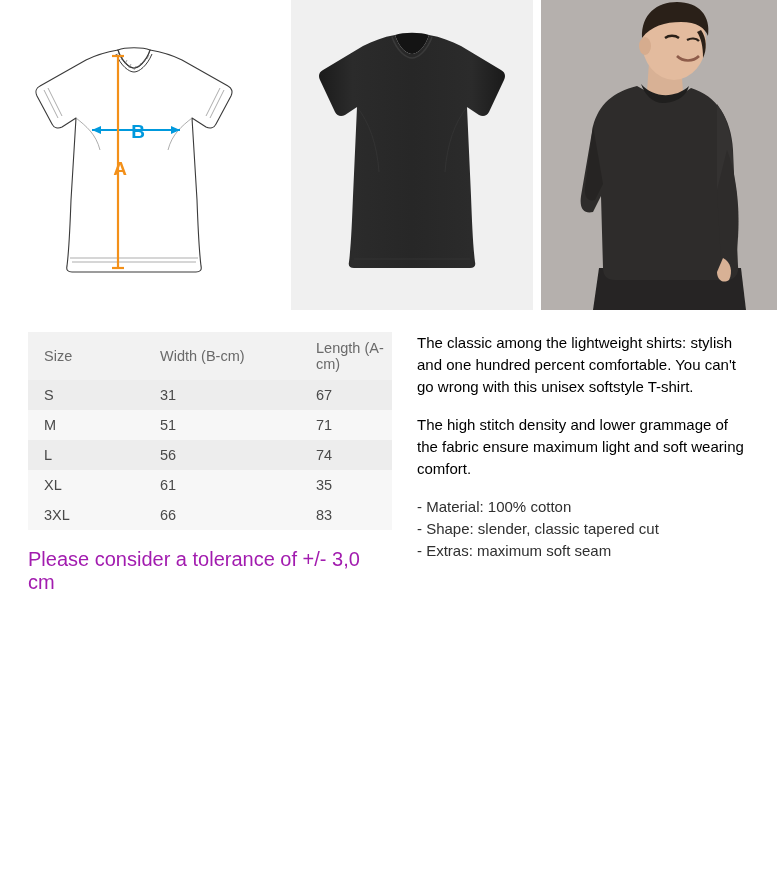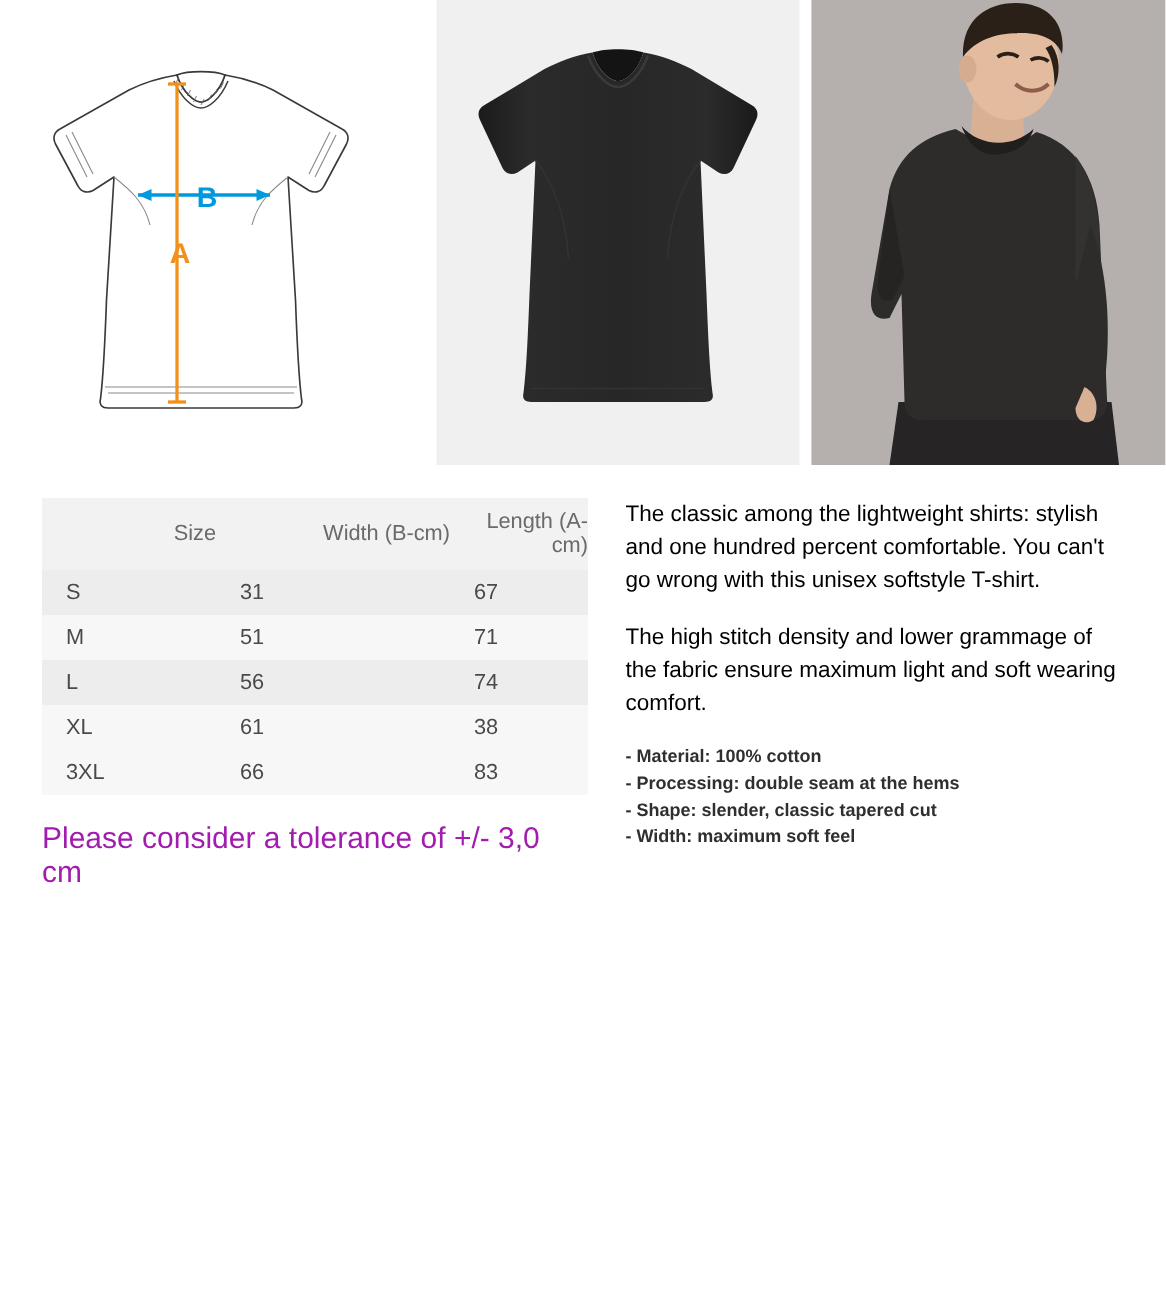--- a/index.html
+++ b/index.html
@@ -71,21 +71,21 @@
   }
 
   
   table.size-table {
     border-collapse: collapse;
     width: 364px;
     font-size: 14.5px;
     color: #3f3f3f;
   }
   table.size-table th {
-    text-align: right;
+    text-align: left;
     font-weight: normal;
     color: #6a6a6a;
     padding: 8px 0 8px 16px;
     font-size: 14.5px;
   }
   table.size-table td {
     padding: 7px 0 7px 16px;
     color: #4a4a4a;
     font-size: 14.5px;
   }
@@ -111,25 +111,24 @@
     font-size: 15px;
     line-height: 1.47;
     color: #000000;
   }
   .desc ul {
     list-style: none;
     margin: 0;
     padding: 0;
   }
   .desc li {
-    font-size: 12px;
+    font-size: 15px;
     line-height: 1.47;
     color: #2f2f2f;
     margin: 0;
-    font-weight: bold;
   }
 </style>
 </head>
 <body>
 
 <div class="image-strip">
 
   <div class="img-panel panel-diagram">
     <svg class="tech-svg" width="285" height="310" viewBox="0 0 285 310">
       <g fill="#ffffff" stroke="#3a3a3a" stroke-width="1.1" stroke-linejoin="round">
@@ -267,35 +266,34 @@
           <td>71</td>
         </tr>
         <tr class="odd">
           <td>L</td>
           <td>56</td>
           <td>74</td>
         </tr>
         <tr class="even">
           <td>XL</td>
           <td>61</td>
-          <td>38</td>
+          <td>35</td>
         </tr>
         <tr class="even">
           <td>3XL</td>
           <td>66</td>
           <td>83</td>
         </tr>
       </tbody>
     </table>
     <div class="tolerance">Please consider a tolerance of +/- 3,0 cm</div>
   </div>
 
   <div class="right-col desc">
     <p>The classic among the lightweight shirts: stylish and one hundred percent comfortable. You can't go wrong with this unisex softstyle T-shirt.</p>
     <p>The high stitch density and lower grammage of the fabric ensure maximum light and soft wearing comfort.</p>
     <ul>
       <li>- Material: 100% cotton</li>
-      <li>- Processing: double seam at the hems</li>
       <li>- Shape: slender, classic tapered cut</li>
-      <li>- Width: maximum soft feel</li>
+      <li>- Extras: maximum soft seam</li>
     </ul>
   </div>
 </div>
 
 </body></html>

